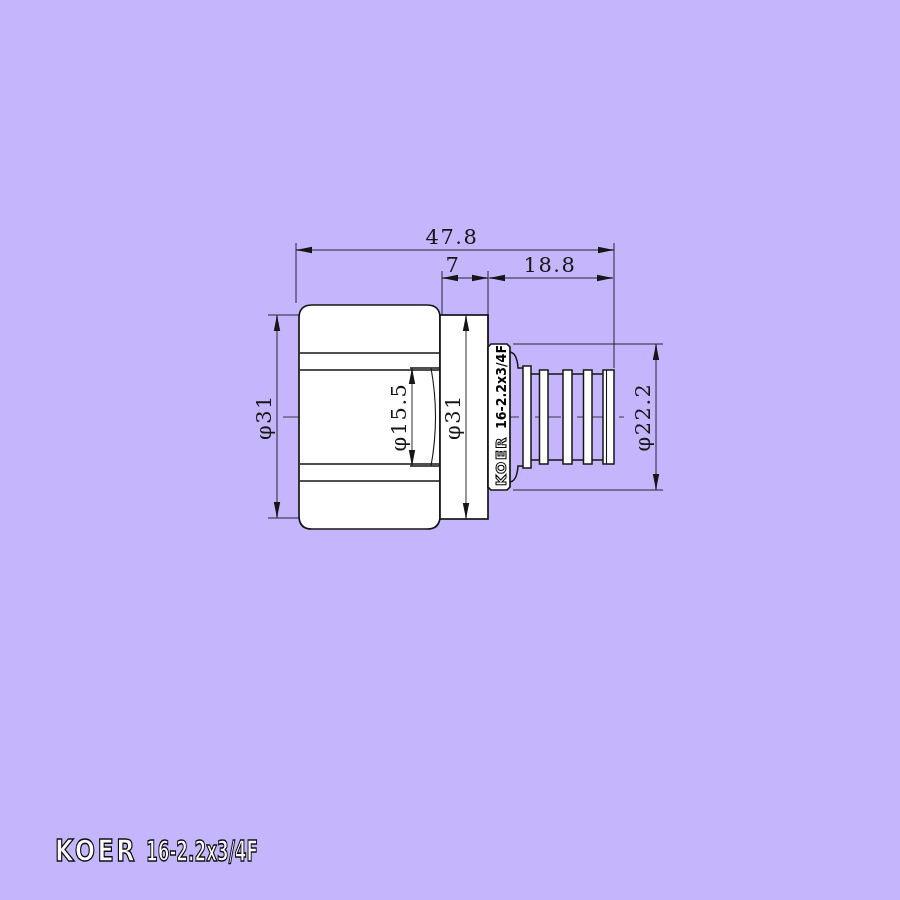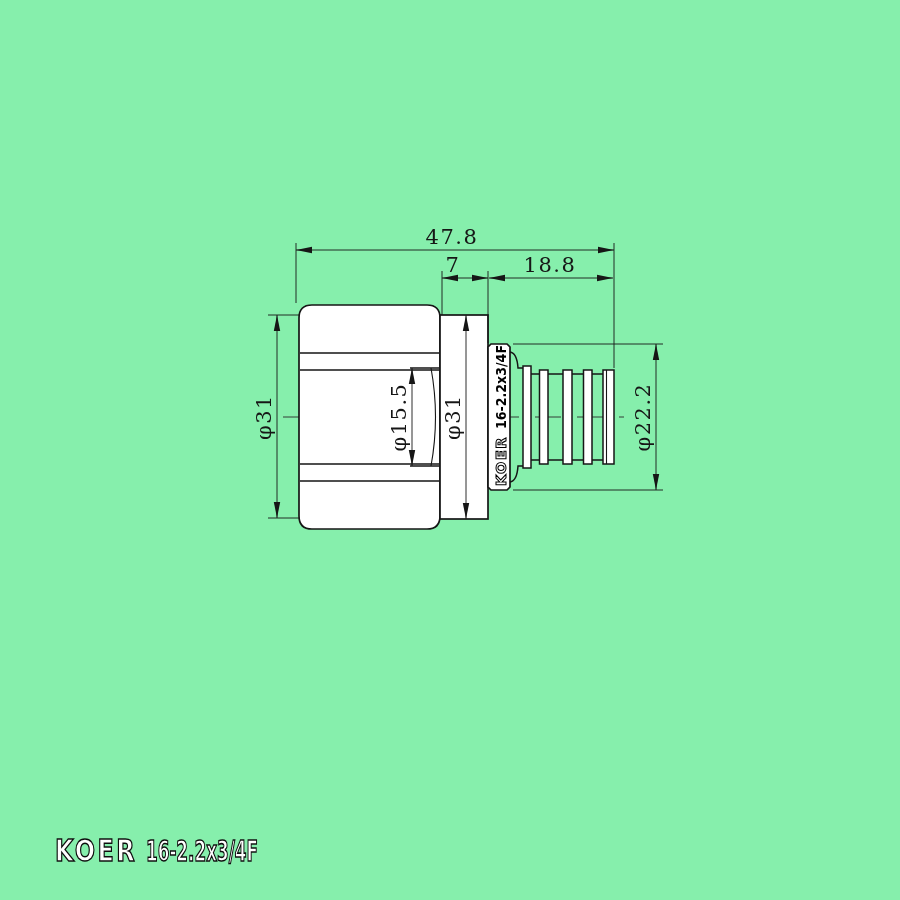--- a/index.html
+++ b/index.html
@@ -1,16 +1,16 @@
 <!DOCTYPE html>
 <html><head>
 <meta charset="utf-8">
 <style>
   html,body{margin:0;padding:0;background:#ffffff;}
-  .page{width:900px;height:900px;position:relative;background:#86efac;overflow:hidden;}
+  .page{width:900px;height:900px;position:relative;background:#c4b5fd;overflow:hidden;}
   svg{display:block;}
   text{font-family:"DejaVu Serif","Liberation Serif",serif;}
   .dimtext{font-size:21px;fill:#161616;letter-spacing:1.5px;}
   .logotext{font-family:"DejaVu Sans","Liberation Sans",sans-serif;font-weight:bold;}
 </style>
 </head>
 <body>
 
 <div class="page">
 <svg width="900" height="900" viewBox="0 0 900 900">

